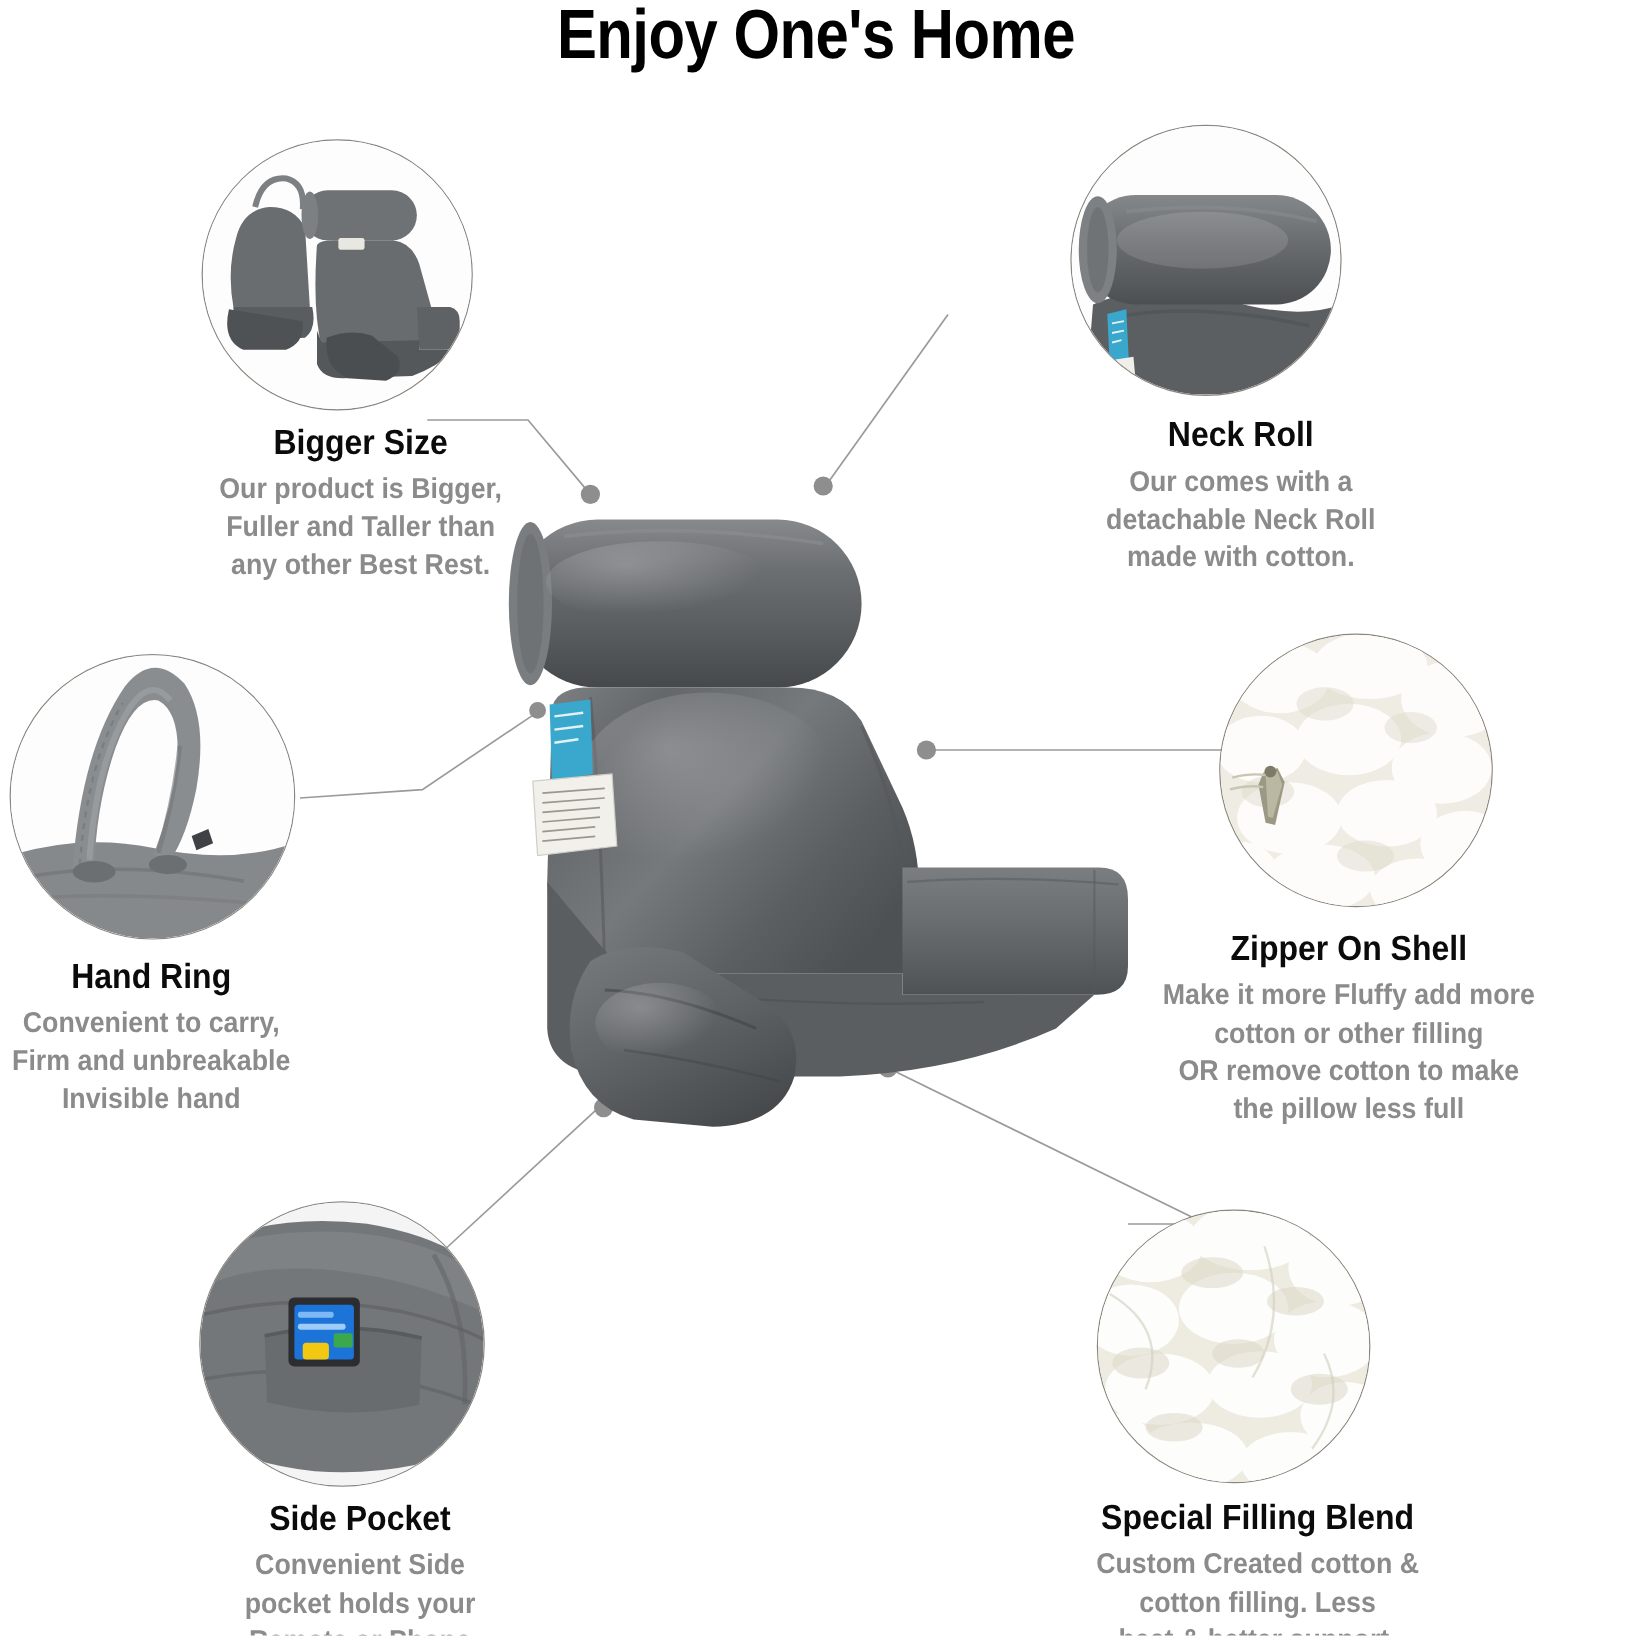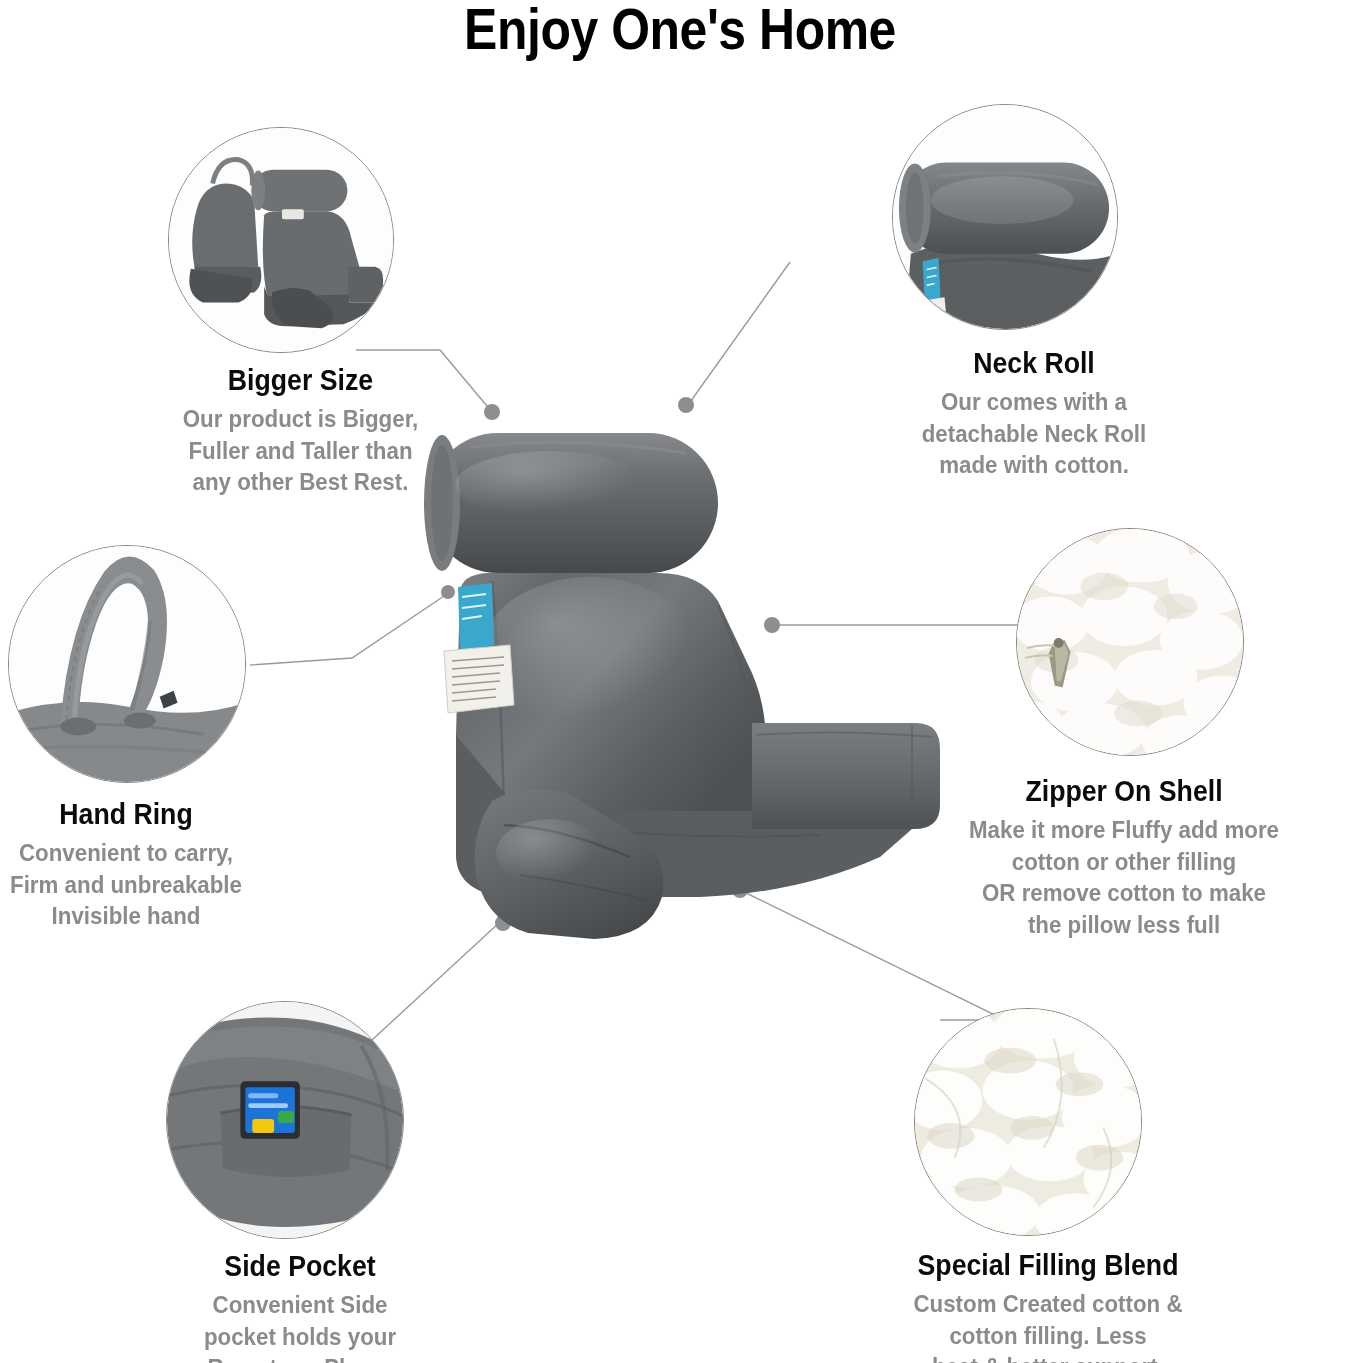--- a/index.html
+++ b/index.html
@@ -62,21 +62,21 @@
     text-align: center;
     font-weight: bold;
     color: #8b8b8b;
     font-size: 24px;
     line-height: 1.32;
     transform: scaleX(0.93);
   }
   .fbody div { white-space: nowrap; }
 
   
-  #feat-bigger        { left: 118px; top: 127px;  width: 365px; }
+  #feat-bigger        { left: 118px; top: 116px;  width: 365px; }
   #feat-bigger .circle-wrap   { width: 226px; height: 226px; margin: 0 0 0 50px; }
   #feat-bigger .ftitle        { margin-top: 12px; }
   #feat-bigger .fbody         { margin-top: 6px; }
 
   #feat-neck          { left: 848px; top: 104px;  width: 372px; }
   #feat-neck .circle-wrap     { width: 226px; height: 226px; margin: 0 0 0 44px; }
   #feat-neck .ftitle          { margin-top: 18px; }
   #feat-neck .fbody           { margin-top: 6px; }
 
   #feat-hand          { left: -8px; top: 545px;  width: 268px; }

